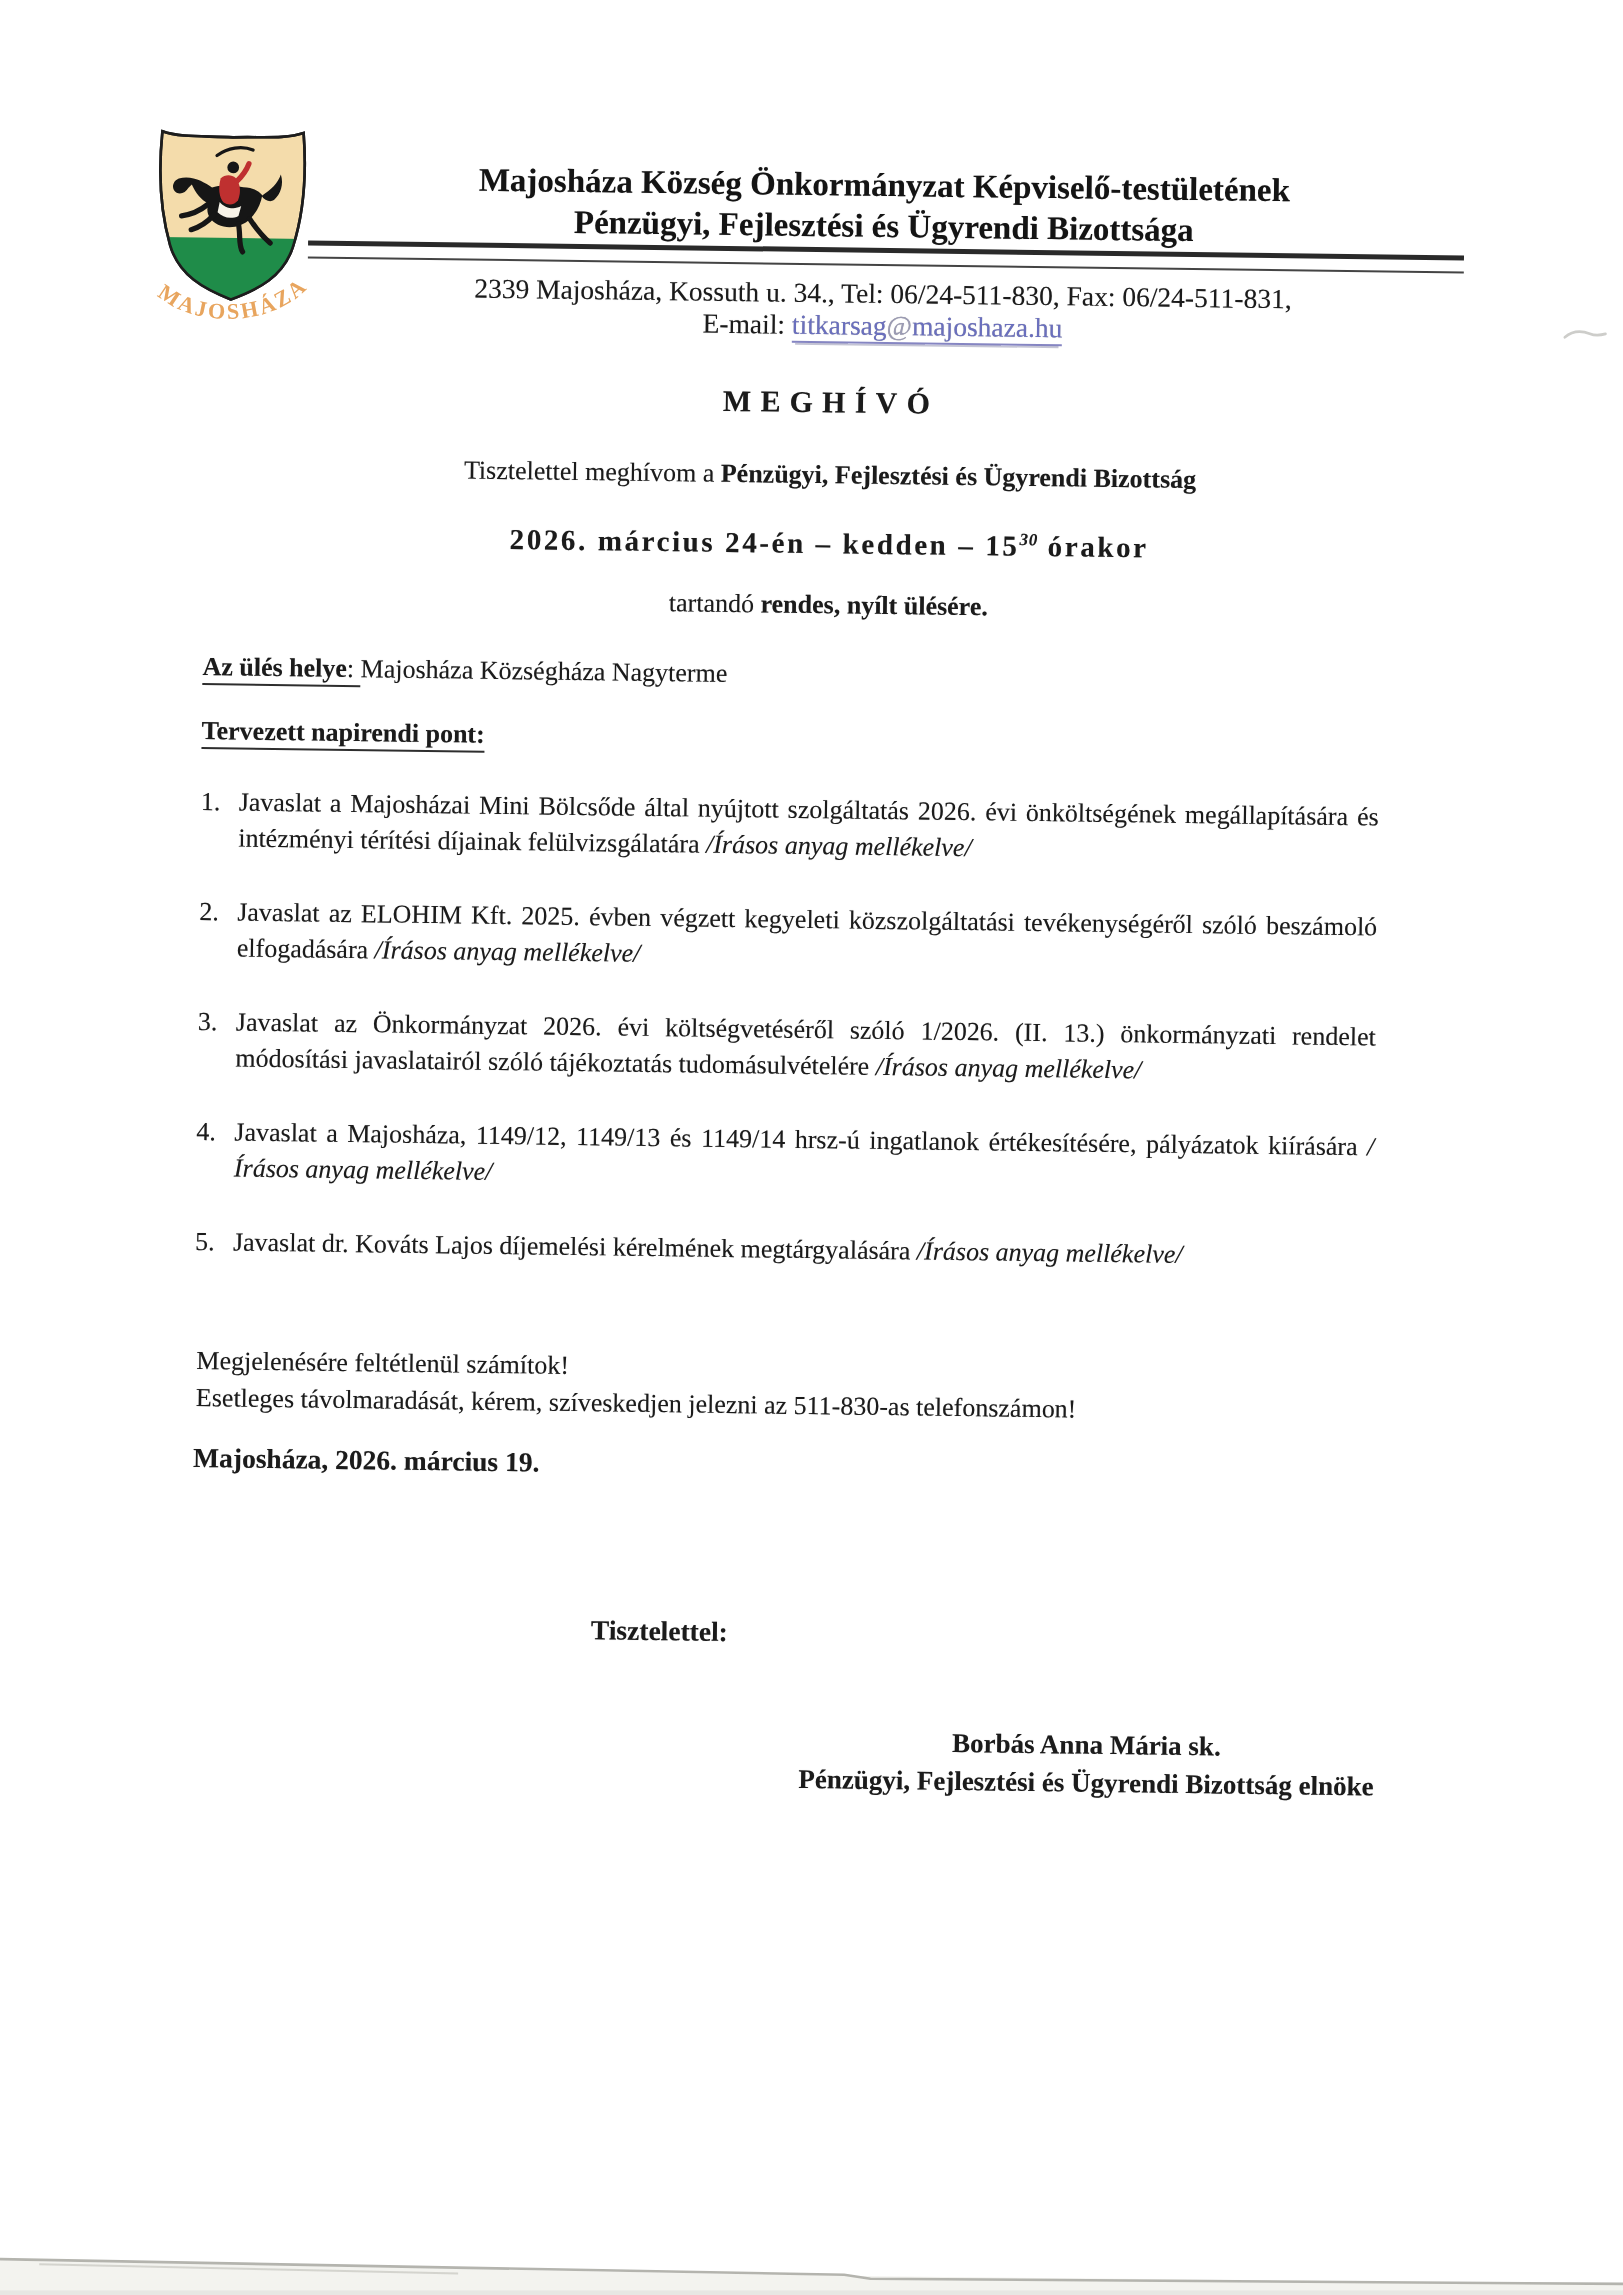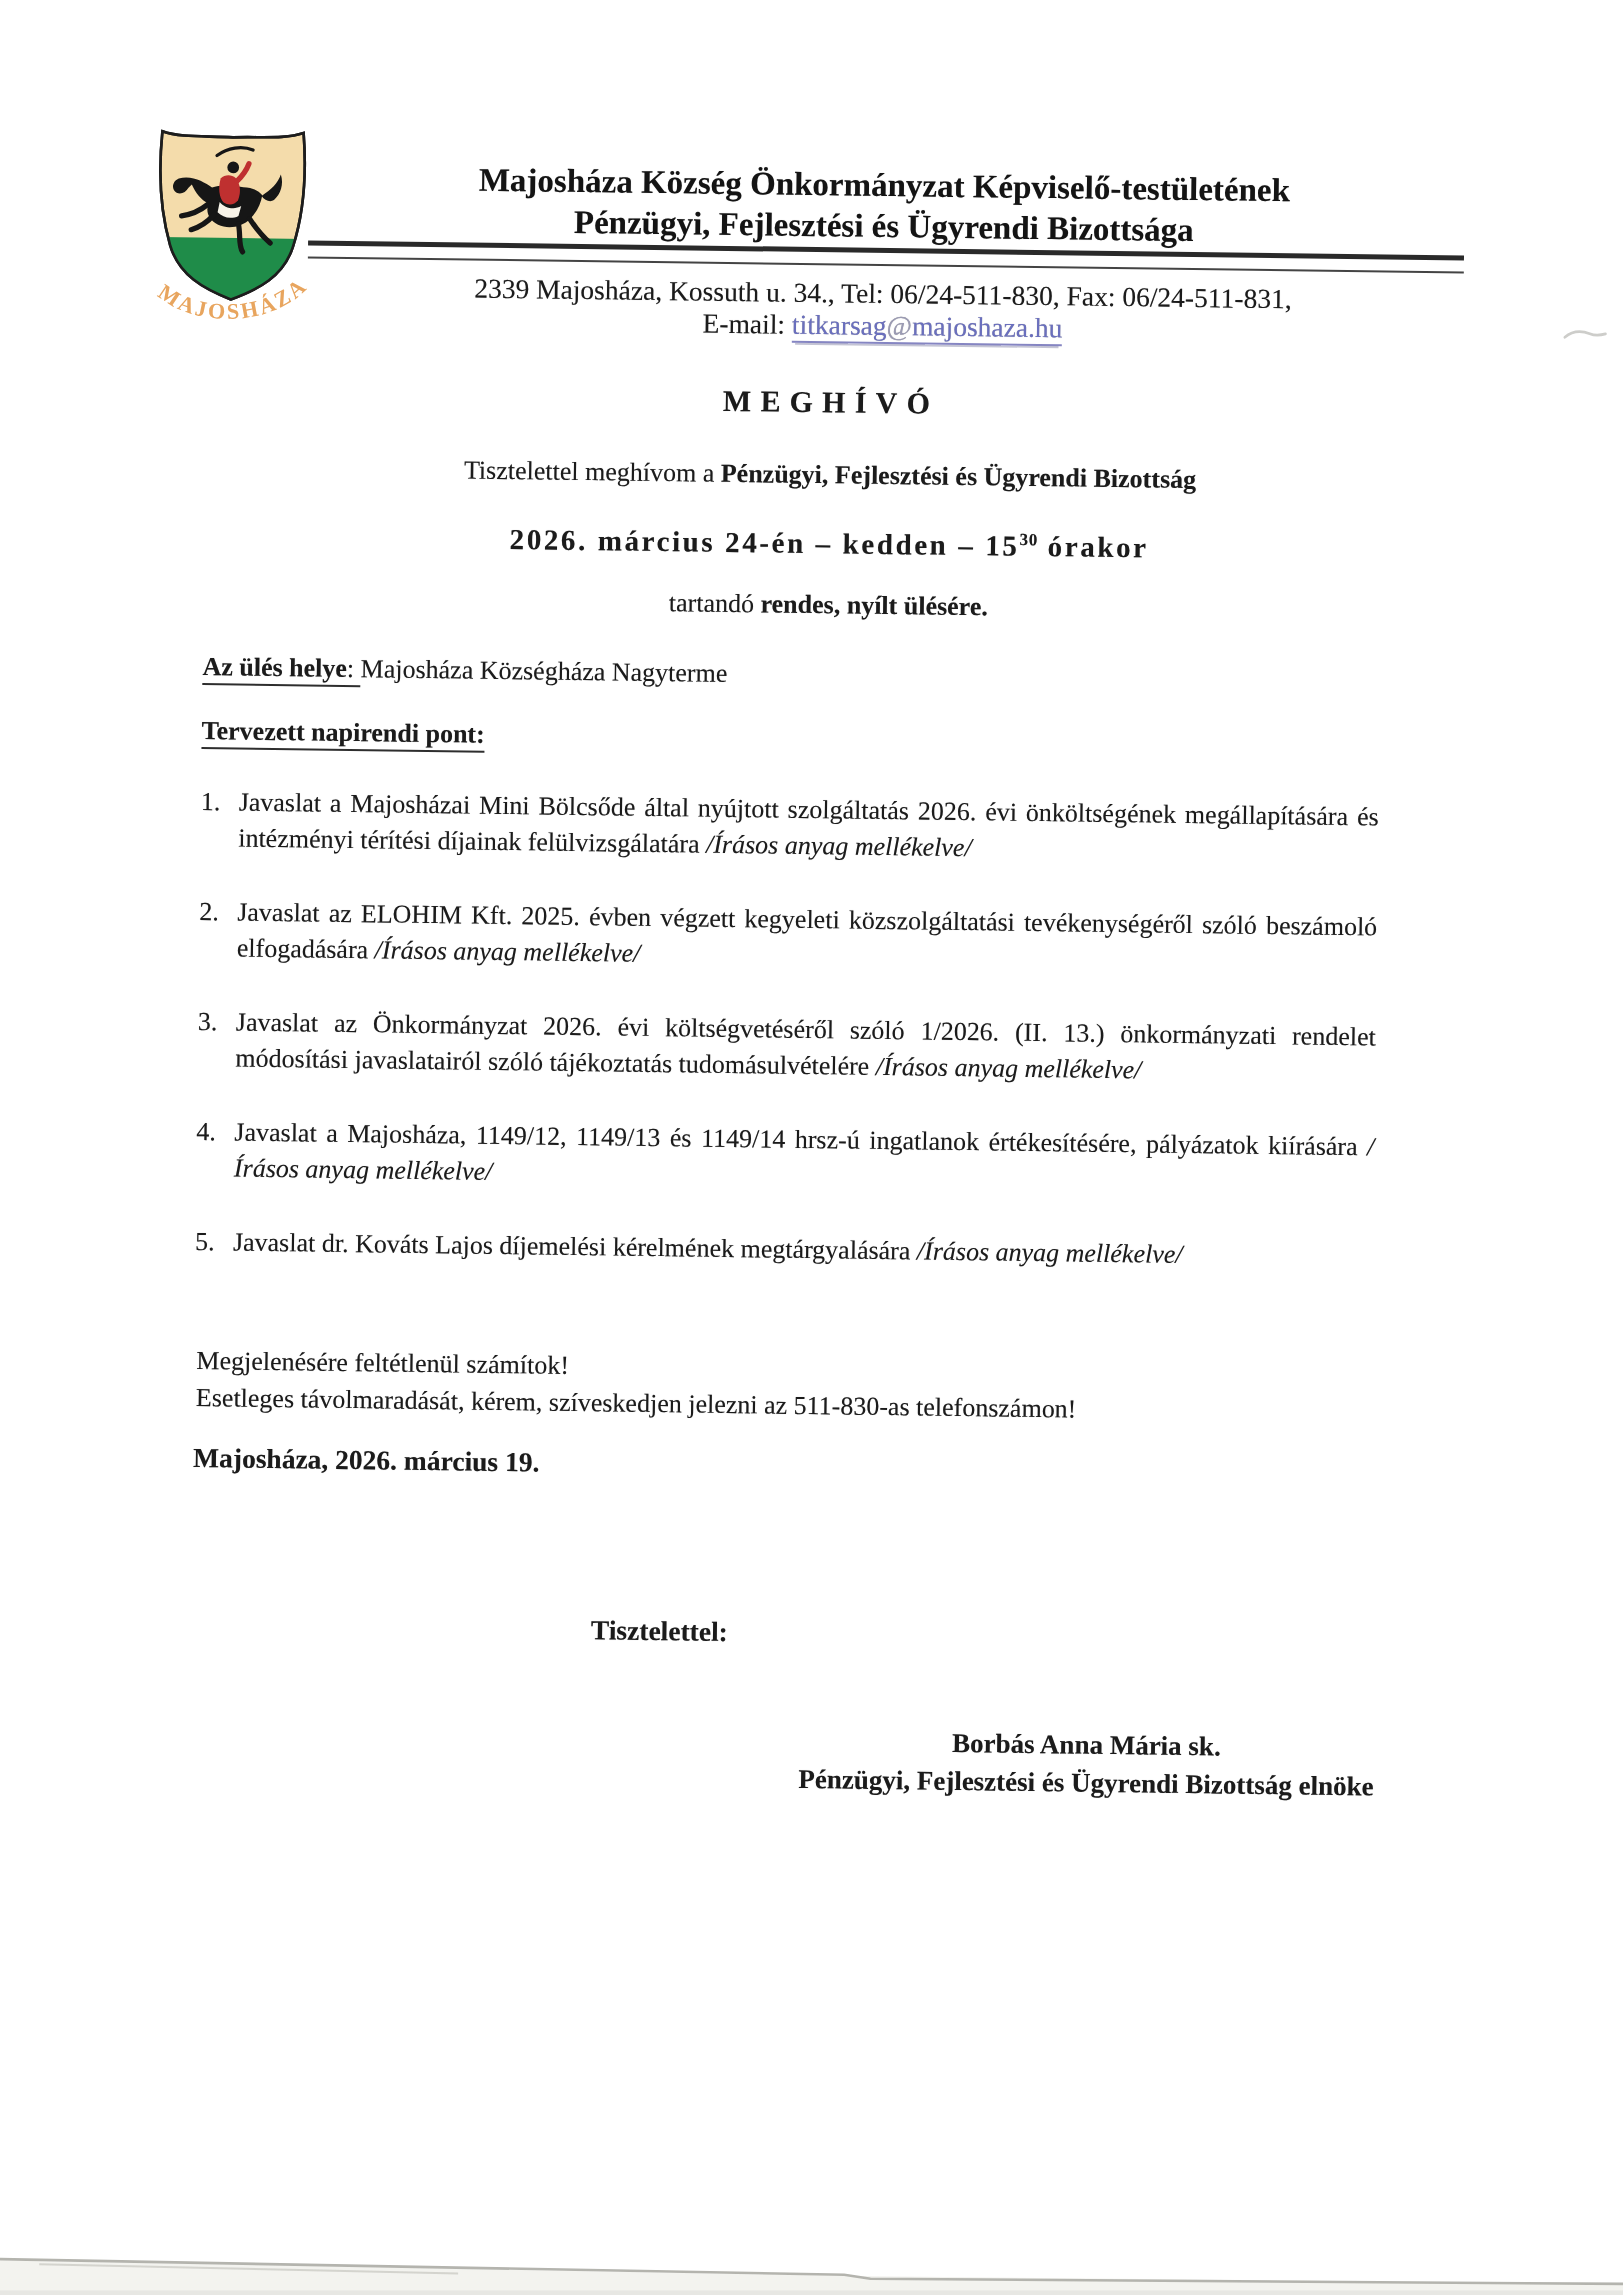--- a/index.html
+++ b/index.html
@@ -24,21 +24,21 @@
     box-shadow:0 5.2px 0 -3.3px rgba(125,125,160,.45);
   }
   .email-user,.email-domain{color:#6a6fbe;}
   .email-at{color:#9b9bb4;}
 
   
   .center-col{left:41px;top:0;width:1584px;text-align:center;}
   .doc-title{top:378px;font-weight:bold;font-size:30px;letter-spacing:9.2px;}
   .intro-line{top:453px;font-size:26px;}
   .date-line{top:520px;font-weight:bold;font-size:29px;letter-spacing:2.6px;}
-  .date-line sup{font-size:17px;vertical-align:super;letter-spacing:0.7px;}
+  .date-line sup{font-size:17px;vertical-align:super;letter-spacing:0.7px;font-style:italic;}
   .session-line{top:583px;font-size:26px;}
   b,strong{font-weight:bold;}
 
   .location-line{left:208px;top:653px;font-size:26px;}
   .u-head{border-bottom:2.6px solid #2e2e2e;padding-bottom:2px;}
   .agenda-heading{left:208px;top:717px;font-size:26px;font-weight:bold;}
 
   .agenda-list{left:208px;top:785px;width:1178px;font-size:26px;}
   .agenda-item{display:flex;margin-bottom:38px;}
   .agenda-num{width:38px;flex:0 0 38px;line-height:36px;}

